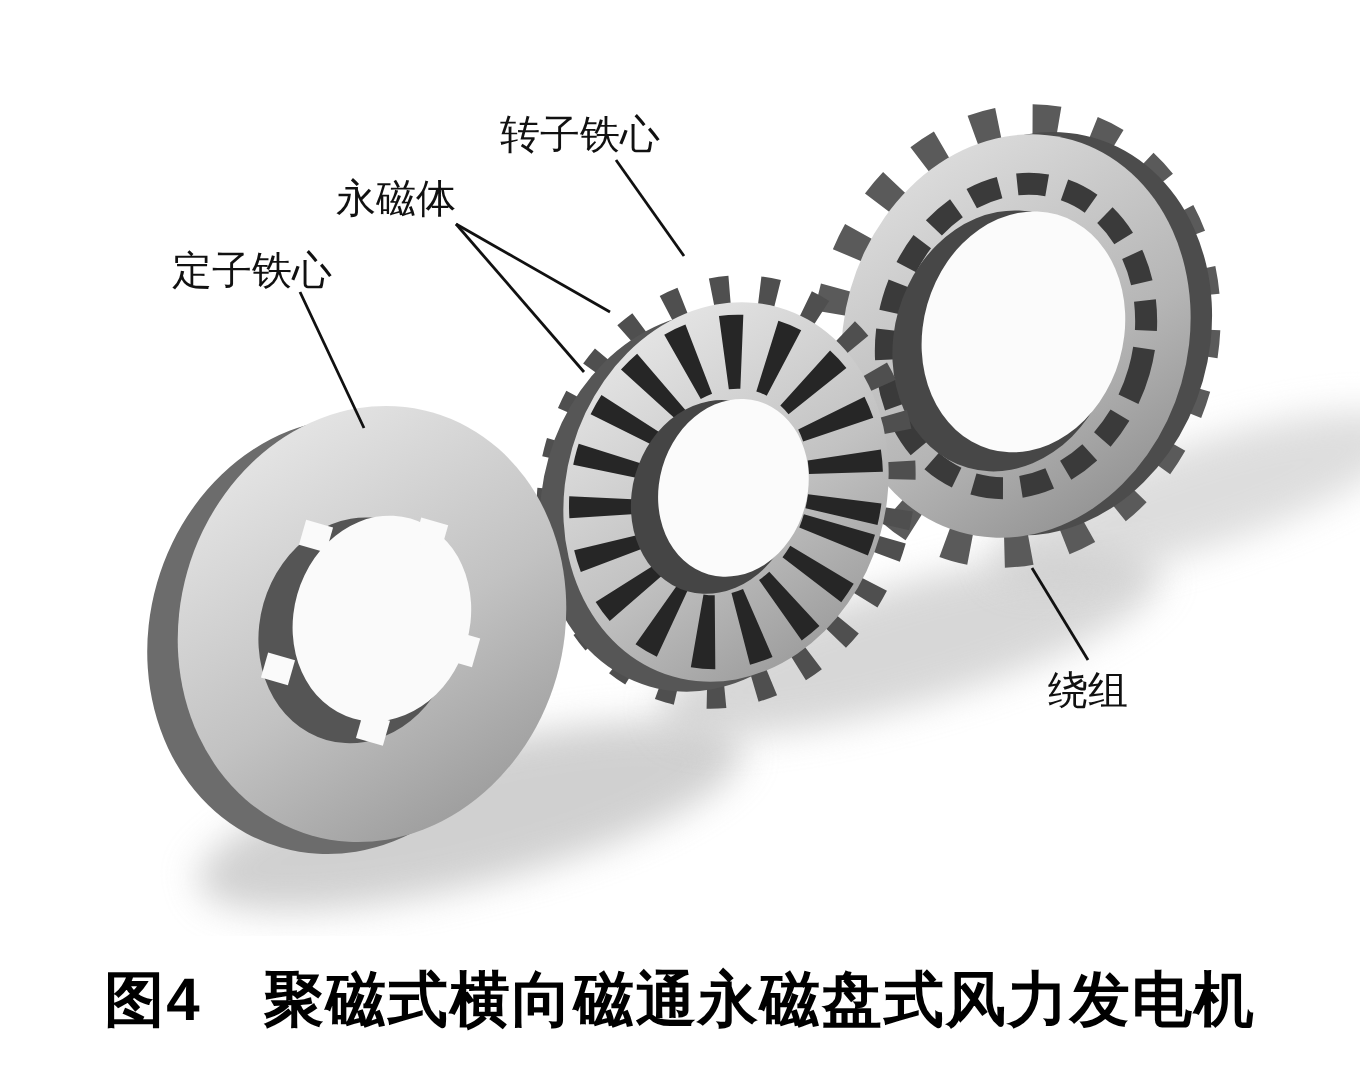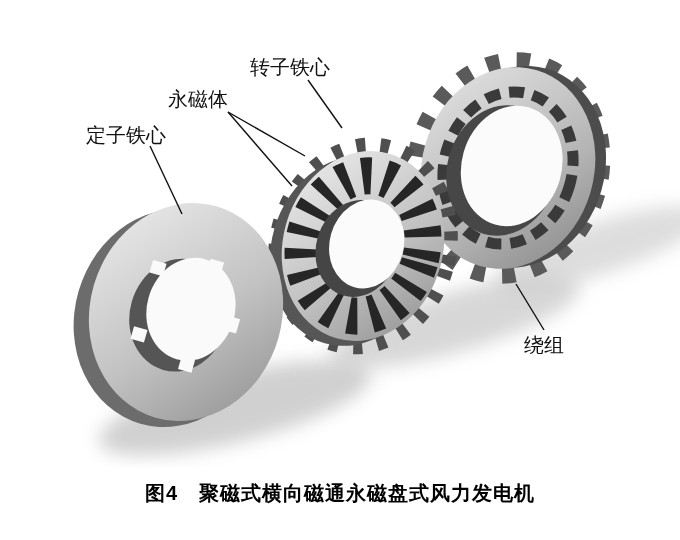--- a/index.html
+++ b/index.html
@@ -26,21 +26,21 @@
     font-family: "Liberation Sans", "DejaVu Sans", sans-serif;
     font-size: 20px;
     fill: #111111;
   }
   .caption {
     position: absolute;
     left: 0;
     top: 480px;
     width: 680px;
     text-align: center;
-    font-size: 20px;
+    font-size: 30px;
     font-weight: bold;
     color: #000000;
     letter-spacing: 1px;
   }
 </style>
 </head>
 <body>
 
 <div class="figure">
 

